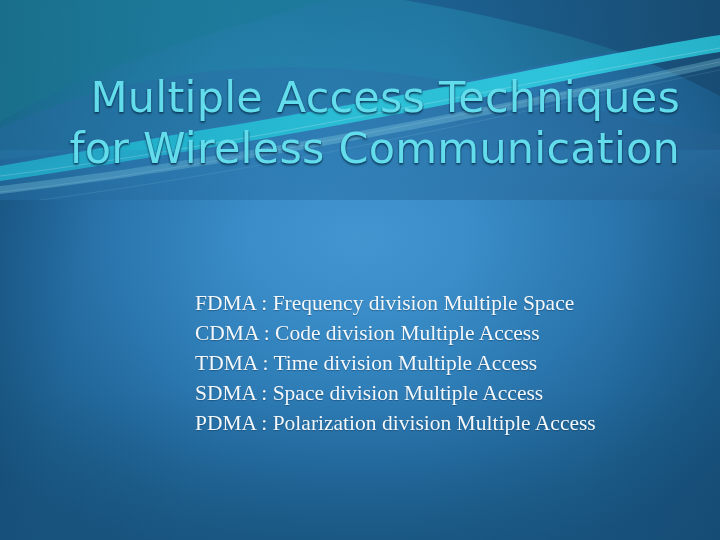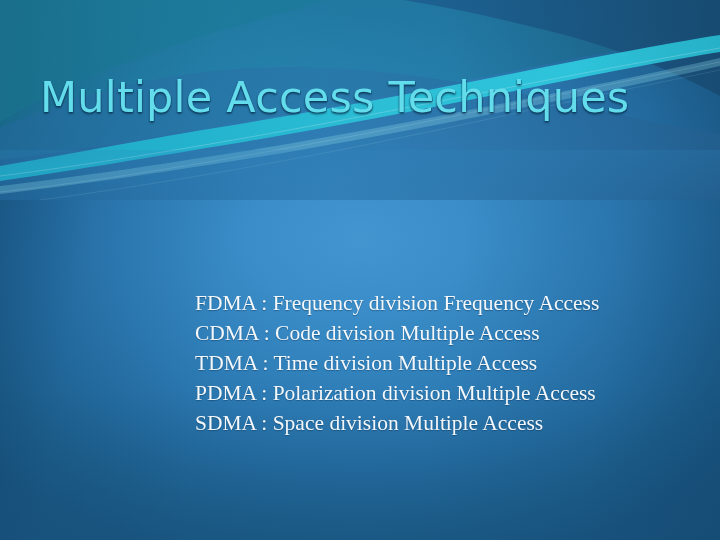--- a/index.html
+++ b/index.html
@@ -58,21 +58,21 @@
     pointer-events: none;
   }
   .wave-layer svg { display: block; width: 720px; height: 200px; }
 
   
   .title-block {
     position: absolute;
     left: 40px;
     right: 40px;
     top: 72px;
-    text-align: left;
+    text-align: right;
   }
   .title-line {
     font-family: "DejaVu Sans", "Liberation Sans", sans-serif;
     font-size: 43px;
     line-height: 51px;
     letter-spacing: 0.2px;
     font-weight: 400;
     color: #63dcec;
     text-shadow:
        0px 2px 2px rgba(8,48,78,0.62),
@@ -180,23 +180,24 @@
       <path d="M0,176 C80,166 180,150 300,128 C420,106 540,80 720,48" fill="none" stroke="#bfe6f0" stroke-opacity="0.30" stroke-width="1"></path>
       <path d="M0,192 C90,182 190,166 310,144 C430,122 560,94 720,62" fill="none" stroke="#bfe6f0" stroke-opacity="0.18" stroke-width="1"></path>
       <path d="M40,200 C130,188 240,170 360,146 C480,122 600,94 720,70" fill="none" stroke="#bfe6f0" stroke-opacity="0.12" stroke-width="1"></path>
 
       <rect x="0" y="150" width="720" height="50" fill="url(#gFadeDown)" opacity="0.25"></rect>
     </svg>
   </div>
 
   <div class="title-block">
     <div class="title-line">Multiple Access Techniques</div>
+    <div class="title-line">for Wireless Communication</div>
   </div>
 
   <div class="body-block">
-    <div class="body-line">FDMA : Frequency division Frequency Access</div>
+    <div class="body-line">FDMA : Frequency division Multiple Space</div>
     <div class="body-line">CDMA : Code division Multiple Access</div>
     <div class="body-line">TDMA : Time division Multiple Access</div>
+    <div class="body-line">SDMA : Space division Multiple Access</div>
     <div class="body-line">PDMA : Polarization division Multiple Access</div>
-    <div class="body-line">SDMA : Space division Multiple Access</div>
   </div>
 
 </div>
 
 </body></html>

